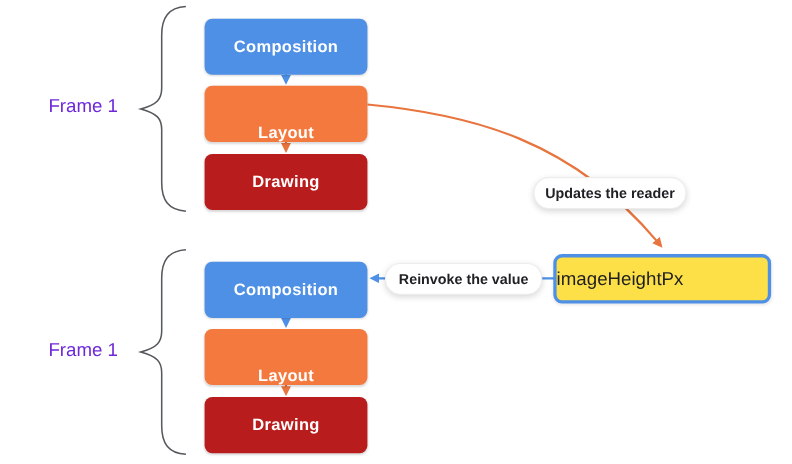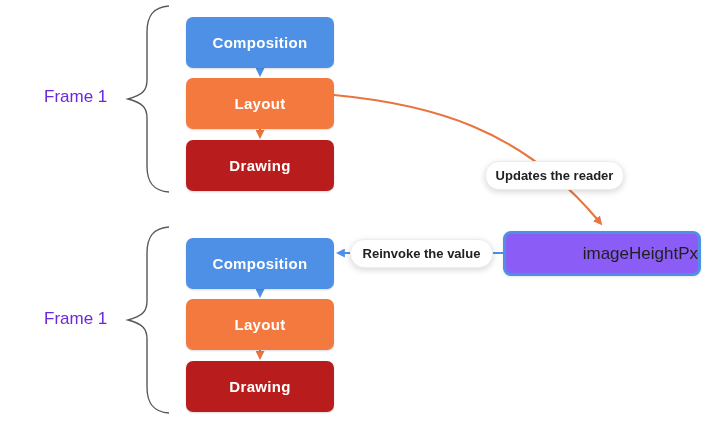--- a/index.html
+++ b/index.html
@@ -29,21 +29,21 @@
     display: flex;
     align-items: center;
     justify-content: center;
     color: #ffffff;
     font-size: 15px;
     font-weight: bold;
     letter-spacing: 0.3px;
     box-shadow: 0 1px 2px rgba(0,0,0,0.15);
   }
   .stage-composition { background: #4d90e6; }
-  .stage-layout      { background: #f4793e; }
+  .stage-layout      { background: #f4793e; align-items: flex-end; }
   .stage-drawing     { background: #b91c1c; justify-content: center; }
 
   .frame-label {
     position: absolute;
     left: 44px;
     width: 70px;
     font-size: 17px;
     color: #6d28d9;
     text-align: left;
     white-space: nowrap;
@@ -65,27 +65,27 @@
   }
   #callout-updates  { left: 485px; top: 161px; width: 137px; height: 27px; }
   #callout-reinvoke { left: 350px; top: 239px; width: 141px; height: 27px; }
 
   .value-box {
     position: absolute;
     left: 503px;
     top: 231px;
     width: 192px;
     height: 39px;
-    background: #8b5cf6;
+    background: #fde047;
     border: 3px solid #4d90e6;
     border-radius: 8px;
     box-shadow: 0 1px 3px rgba(0,0,0,0.10);
     display: flex;
     align-items: center;
-    justify-content: flex-end;
+    justify-content: flex-start;
     font-size: 17px;
     color: #1f1f1f;
   }
 </style>
 </head>
 <body>
 
 <div id="canvas">
 
   <svg id="wires" viewBox="0 0 720 422" xmlns="http://www.w3.org/2000/svg">

